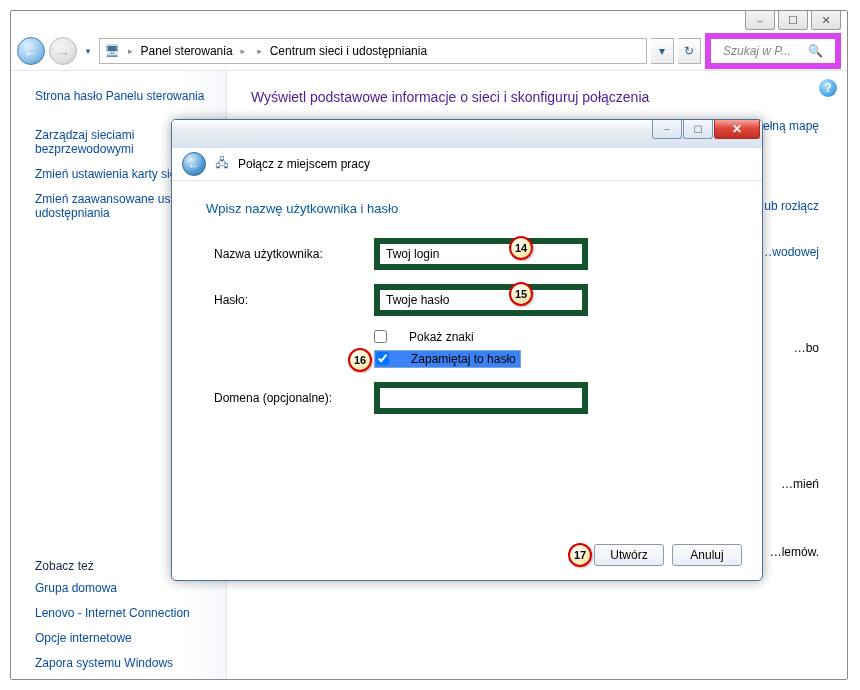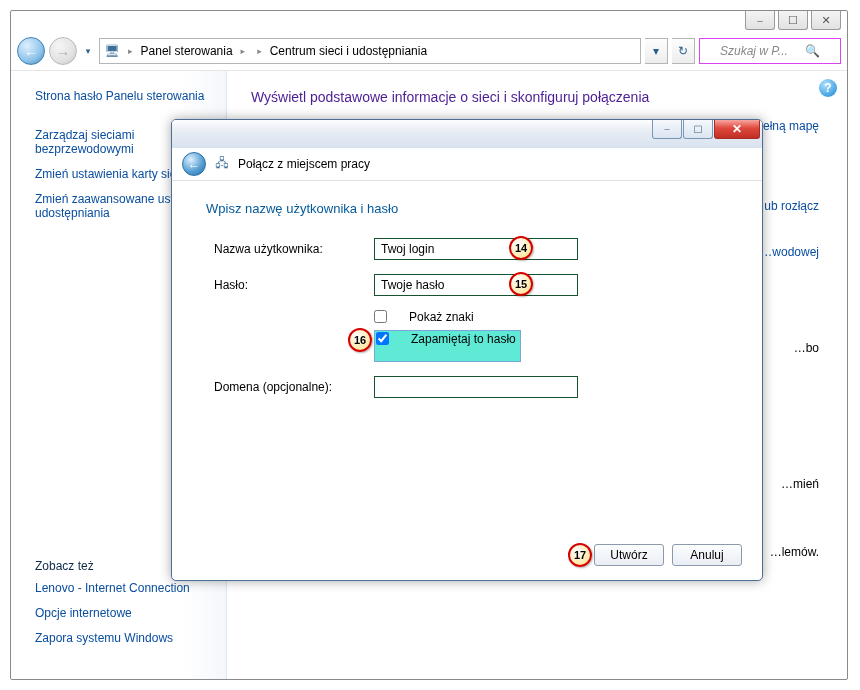--- a/index.html
+++ b/index.html
@@ -11,21 +11,21 @@
   
   .navbar{height:34px;display:flex;align-items:center;padding:2px 6px;gap:4px;margin-top:21px;border-bottom:1px solid #e6e6e6}
   .navbtn{width:26px;height:26px;border-radius:50%;background:radial-gradient(circle at 35% 30%,#dff0ff,#8fc3ea 60%,#3d84b8);border:1px solid #3d84b8;display:flex;align-items:center;justify-content:center;color:#fff;font-size:14px}
   .navbtn.disabled{background:radial-gradient(circle at 35% 30%,#f5f5f5,#e2e2e2 60%,#c5c5c5);border-color:#bbb;color:#aaa}
   .drop{width:14px;height:16px;display:flex;align-items:center;justify-content:center;color:#2c5f8a;font-size:9px}
   .addr{flex:1;height:24px;border:1px solid #b5b5b5;background:#fff;display:flex;align-items:center;padding:0 4px;gap:4px;overflow:hidden;white-space:nowrap}
   .addr .crumb{color:#000}
   .addr .sep{color:#888;font-size:9px;margin:0 4px}
   .iconctrl{width:16px;height:16px;display:inline-flex;align-items:center;justify-content:center;color:#3d6f9a}
   .refresh{width:22px;height:24px;border:1px solid #b5b5b5;border-left:none;display:flex;align-items:center;justify-content:center;color:#2c5f8a;background:linear-gradient(#fdfdfd,#ededed)}
-  .search{width:100px;height:24px;border:1px solid #d946ef;display:flex;align-items:center;padding:0 20px;color:#888;font-style:italic}
+  .search{width:100px;height:24px;border:6px solid #d946ef;display:flex;align-items:center;padding:0 12px;color:#888;font-style:italic}
   .search .mag{margin-left:auto;color:#3d6f9a;font-style:normal}
   
   .body{display:flex;height:608px}
   .sidebar{width:216px;background:linear-gradient(90deg,#fff 0,#fff 80%,#f4f7fb 100%);border-right:1px solid #e1e7ef;padding:18px 10px 10px 24px;box-sizing:border-box}
   .sidebar a,.sidebar .link{color:#0a4ea0;display:block;margin:0 0 11px}
   .sidebar .hdr{color:#102a49;margin:38px 0 8px}
   .content{flex:1;padding:18px 24px;position:relative}
   .content h1{font-size:14px;font-weight:normal;color:#4c1d95;margin:0 0 14px}
   .help{position:absolute;top:8px;right:10px;width:18px;height:18px;border-radius:50%;background:radial-gradient(circle at 35% 30%,#aee0ff,#1487d6);color:#fff;display:flex;align-items:center;justify-content:center;font-size:12px;font-weight:bold}
   .rlink{color:#0a4ea0;margin:0 0 22px;display:block}
@@ -34,21 +34,21 @@
   .dlg-title{height:28px;background:linear-gradient(#fdfdfe,#e8edf4 40%,#d8e2ef);display:flex;align-items:flex-start;justify-content:flex-end;padding:0 2px}
   .dlg-title .cap{display:flex;gap:1px}
   .dlg-title .cbtn{width:28px;height:18px;border:1px solid #7996b6;border-top:none;border-radius:0 0 3px 3px;background:linear-gradient(#f5f8fc,#dbe5f2);display:flex;align-items:center;justify-content:center;font-size:10px;color:#435a74}
   .dlg-title .cbtn.close{width:44px;background:linear-gradient(#f7a7a0,#e0483c 45%,#c02f24);border-color:#a62d23;color:#fff;font-size:12px;font-weight:bold}
   .dlg-head{height:32px;display:flex;align-items:center;padding:0 10px;gap:8px;border-bottom:1px solid #e0e0e0}
   .back2{width:22px;height:22px;border-radius:50%;background:radial-gradient(circle at 35% 30%,#dff0ff,#4f9bd2 60%,#2d6fa2);border:1px solid #2d6fa2;color:#fff;display:flex;align-items:center;justify-content:center;font-size:12px}
   .dlg-body{padding:20px 34px 0 34px}
   .dlg-body h2{font-size:13px;font-weight:normal;color:#035a9b;margin:0 0 22px}
   .frow{display:flex;align-items:center;margin:0 8px 14px}
   .frow label{width:160px}
-  .frow input[type=text]{width:190px;height:20px;border:1px solid #14532d;padding:0 6px;font-family:inherit;font-size:12px}
+  .frow input[type=text]{width:190px;height:20px;border:6px solid #14532d;padding:0 6px;font-family:inherit;font-size:12px}
   .frow.ind{padding-left:160px}
   .chk{display:flex;align-items:flex-start;gap:22px}
   .chk input{width:13px;height:13px;margin:0}
   .annot{position:absolute;width:20px;height:20px;border:2px solid #d50000;border-radius:50%;background:radial-gradient(circle at 35% 30%,#fff,#ffe9a8 70%,#f9cf5a);color:#000;font-size:11px;font-weight:bold;display:flex;align-items:center;justify-content:center;z-index:20;box-shadow:1px 1px 2px rgba(0,0,0,0.3)}
   .dlg-foot{position:absolute;bottom:14px;right:20px;display:flex;gap:8px}
   .dlg-foot button{min-width:70px;height:22px;border:1px solid #8a99ac;border-radius:3px;background:linear-gradient(#fdfdfd,#e9eef5);font-family:inherit;font-size:12px;padding:0 14px}
 </style>
 </head>
 <body>
 
@@ -83,20 +83,21 @@
 
   <div class="body">
     <div class="sidebar">
       <span class="link">Strona hasło Panelu sterowania</span>
       <div style="height:14px"></div>
       <span class="link">Zarządzaj sieciami bezprzewodowymi</span>
       <span class="link">Zmień ustawienia karty sieciowej</span>
       <span class="link">Zmień zaawansowane ustawienia udostępniania</span>
       <div style="height:290px"></div>
       <div class="hdr">Zobacz też</div>
+      <span class="link">Grupa domowa</span>
       <span class="link">Lenovo - Internet Connection</span>
       <span class="link">Opcje internetowe</span>
       <span class="link">Zapora systemu Windows</span>
     </div>
     <div class="content">
       <div class="help">?</div>
       <h1>Wyświetl podstawowe informacje o sieci i skonfiguruj połączenia</h1>
       <div style="text-align:right;padding-right:4px">
         <span class="rlink">…ełną mapę</span>
         <div style="height:44px"></div>
@@ -145,21 +146,21 @@
        </div>
      </div>
      <div class="frow ind" style="margin-bottom:6px">
        <div class="chk">
          <input type="checkbox" style="">
          <span>Pokaż znaki</span>
        </div>
      </div>
      <div class="frow ind" style="position:relative">
        <div class="annot" style="left:134px;top:-2px">16</div>
-       <div class="chk" style="border:1px solid #7aa7d8;padding:1px 4px 15px 1px;background:#5eead4">
+       <div class="chk" style="border:1px solid #7aa7d8;padding:1px 4px 1px 1px;background:#3b82f6">
          <input type="checkbox" checked="" style="">
          <span>Zapamiętaj to hasło</span>
        </div>
      </div>
      <div class="frow">
        <label>Domena (opcjonalne):</label>
        <input type="text" value="" style="">
      </div>
    </div>
    <div class="dlg-foot">

